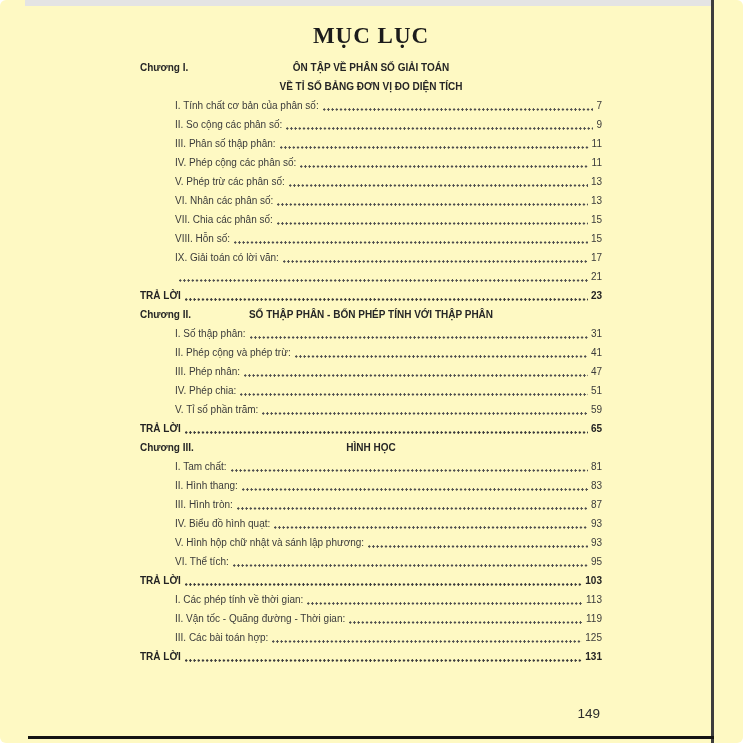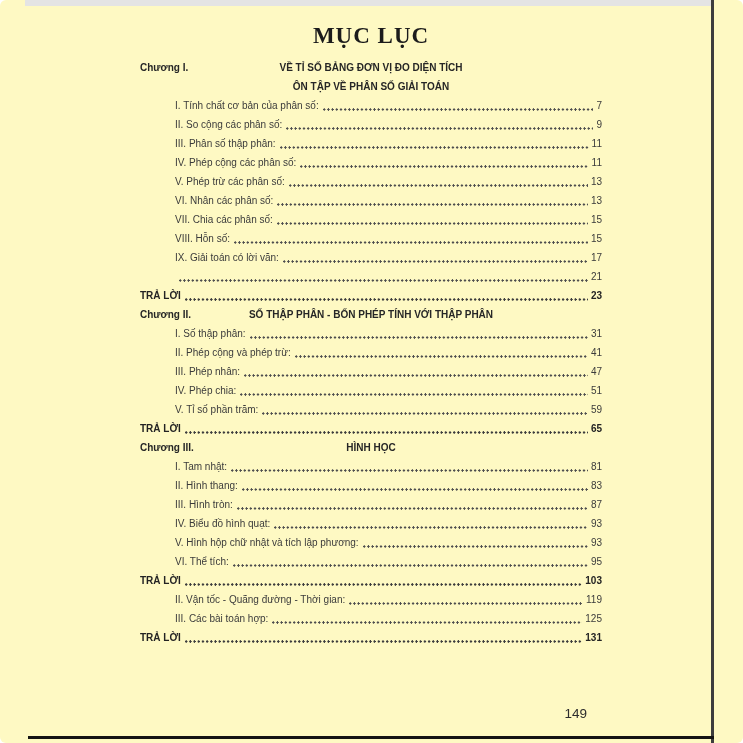--- a/index.html
+++ b/index.html
@@ -48,42 +48,42 @@
   .dots {
     flex:1 1 auto; align-self:flex-end;
     height:3px; margin:0 3px 4px 4px;
     background-image:radial-gradient(circle at 1.2px 1.5px, #4e4e4e 1px, transparent 1.3px);
     background-size:4.2px 3px; background-repeat:repeat-x;
   }
   .row.answer { padding-left:0; font-weight:bold; color:#232323; }
   .row.answer .dots { background-image:radial-gradient(circle at 1.2px 1.5px, #3d3d3d 1.05px, transparent 1.35px); }
 
   .folio {
-    position:absolute; top:706px; right:156px;
+    position:absolute; top:706px; right:143px;
     font-size:13.5px; color:#2d2d2d;
   }
 </style>
 </head>
 <body>
 
 <div class="scan-page">
   <div class="edge-top"></div>
   <div class="edge-right"></div>
   <div class="edge-bottom"></div>
 
   <div class="content">
     <div class="page-title">MỤC LỤC</div>
 
     <div class="toc">
 
       <section>
         <div class="ch-header">
           <span class="ch-label">Chương I.</span>
+          <div class="ch-title">ÔN TẬP VỀ PHÂN SỐ GIẢI TOÁN</div>
           <div class="ch-title">VỀ TỈ SỐ BẢNG ĐƠN VỊ ĐO DIỆN TÍCH</div>
-          <div class="ch-title">ÔN TẬP VỀ PHÂN SỐ GIẢI TOÁN</div>
         </div>
         <div class="row">
           <span class="row-text">I. Tính chất cơ bản của phân số:</span>
             <span class="dots"></span>
             <span class="row-page">7</span>
         </div>
         <div class="row">
           <span class="row-text">II. So cộng các phân số:</span>
             <span class="dots"></span>
             <span class="row-page">9</span>
@@ -170,57 +170,62 @@
             <span class="row-page">65</span>
         </div>
       </section>
 
       <section>
         <div class="ch-header">
           <span class="ch-label">Chương III.</span>
           <div class="ch-title">HÌNH HỌC</div>
         </div>
         <div class="row">
-          <span class="row-text">I. Tam nhật:</span>
+          <span class="row-text">I. Tam chất:</span>
             <span class="dots"></span>
             <span class="row-page">81</span>
         </div>
         <div class="row">
           <span class="row-text">II. Hình thang:</span>
             <span class="dots"></span>
             <span class="row-page">83</span>
         </div>
         <div class="row">
           <span class="row-text">III. Hình tròn:</span>
             <span class="dots"></span>
             <span class="row-page">87</span>
         </div>
         <div class="row">
           <span class="row-text">IV. Biểu đồ hình quạt:</span>
             <span class="dots"></span>
             <span class="row-page">93</span>
         </div>
         <div class="row">
-          <span class="row-text">V. Hình hộp chữ nhật và tích lập phương:</span>
+          <span class="row-text">V. Hình hộp chữ nhật và sánh lập phương:</span>
             <span class="dots"></span>
             <span class="row-page">93</span>
         </div>
         <div class="row">
           <span class="row-text">VI. Thể tích:</span>
             <span class="dots"></span>
             <span class="row-page">95</span>
         </div>
         <div class="row answer">
           <span class="row-text">TRẢ LỜI</span>
             <span class="dots"></span>
             <span class="row-page">103</span>
         </div>
       </section>
 
       <section>
+        <div class="row">
+          <span class="row-text">I. Các phép tính về thời gian:</span>
+            <span class="dots"></span>
+            <span class="row-page">113</span>
+        </div>
         <div class="row">
           <span class="row-text">II. Vận tốc - Quãng đường - Thời gian:</span>
             <span class="dots"></span>
             <span class="row-page">119</span>
         </div>
         <div class="row">
           <span class="row-text">III. Các bài toán hợp:</span>
             <span class="dots"></span>
             <span class="row-page">125</span>
         </div>

